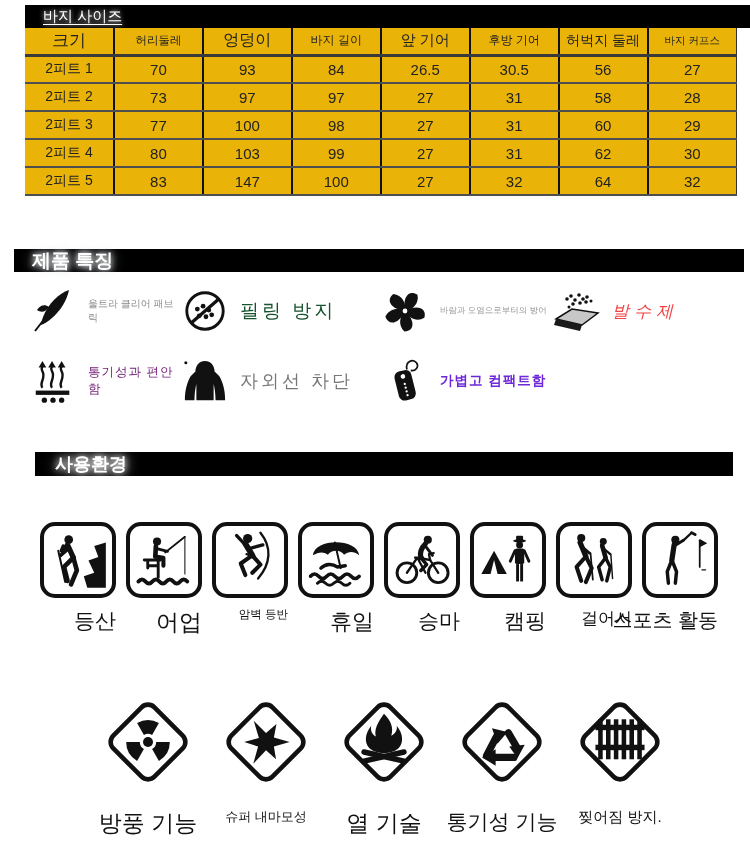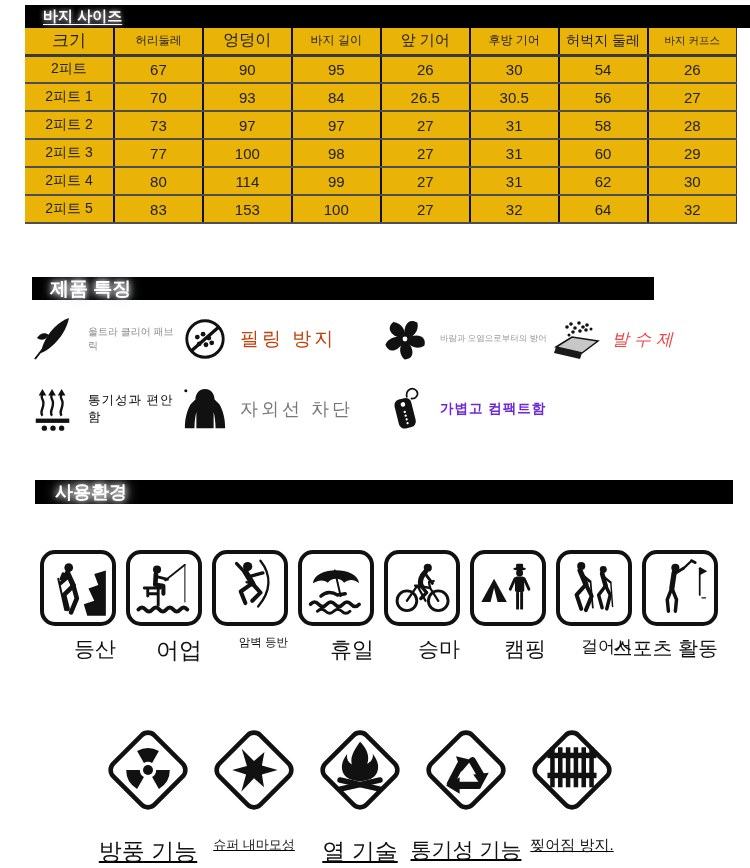--- a/index.html
+++ b/index.html
@@ -1,56 +1,56 @@
 <!DOCTYPE html>
 <html><head>
 <meta charset="utf-8">
 <style>
   * { margin:0; padding:0; box-sizing:border-box; }
   html,body { width:750px; height:868px; background:#fff; font-family:"Liberation Sans", sans-serif; overflow:hidden; }
 
   
   .bar { background:#000; color:#fff; display:flex; align-items:center; }
   .bar1 { margin:5px 0 0 25px; width:725px; height:23px; }
-  .bar1 span { font-size:15px; font-weight:bold; margin-left:18px; text-decoration:underline; text-underline-offset:3px; text-shadow:0 0 5px #fff; }
-  .bar2 { margin:53px 0 0 32px; width:622px; height:23px;text-align:right; }
+  .bar1 span { font-size:15px; font-weight:normal; margin-left:18px; text-decoration:underline; text-underline-offset:3px; text-shadow:0 0 5px #fff; }
+  .bar2 { margin:53px 0 0 14px; width:730px; height:23px;text-align:right; }
   .bar2 span { font-size:19px; font-weight:bold; margin-left:18px; text-shadow:0 0 6px #fff,0 0 12px #cfd6de; }
   .bar3 { margin:38px 0 0 35px; width:698px; height:24px; }
   .bar3 span { font-size:18px; font-weight:bold; margin-left:20px; text-shadow:0 0 7px #fff,0 0 14px #fff; }
 
   
   table.size { border-collapse:collapse; margin-left:25px; width:712px; table-layout:fixed; }
   .size th, .size td { border-left:2px solid #111; border-bottom:2.5px solid #4e4e4e; text-align:center; vertical-align:middle; height:28px; color:#222; background:#eab308; }
   .size th:first-child, .size td:first-child { border-left:none; }
   .size th:last-child, .size td:last-child { border-right:1.5px solid #333; }
   .size thead th { border-bottom:3px solid #3a3a3a; font-weight:normal; height:27px; }
   .size td { font-size:15px; }
   .size td.rl { font-size:14px; }
   .hz1{font-size:17px;} .hz2{font-size:11.5px;} .hz3{font-size:16px;} .hz4{font-size:12px;}
   .hz5{font-size:15px;} .hz6{font-size:12px;} .hz7{font-size:14px;} .hz8{font-size:10.5px;}
 
   
   .features { margin:6px 0 0 28px; width:717px; display:grid; grid-template-columns:152px 200px 172px 190px; grid-auto-rows:66px; row-gap:4px; }
   .feat { display:flex; align-items:center; gap:10px; }
   .feat .fic { width:50px; flex:0 0 50px; display:flex; justify-content:center; }
   .f1{font-size:10px;color:#8a8a8a;} .f2{font-size:11px;color:#8a8a8a;}
-  .f3{font-size:19px;color:#c2410c;letter-spacing:3px;} .f4{font-size:8.5px;color:#999;}
-  .f5{font-size:17px;color:#ef4444;letter-spacing:5px;font-style:italic;} .f6{font-size:12.5px;color:#000000;letter-spacing:1px;}
+  .f3{font-size:19px;color:#14532d;letter-spacing:3px;} .f4{font-size:8.5px;color:#999;}
+  .f5{font-size:17px;color:#ef4444;letter-spacing:5px;font-style:italic;} .f6{font-size:12.5px;color:#701a75;letter-spacing:1px;}
   .f7{font-size:18px;color:#777;letter-spacing:3px;} .f8{font-size:13.5px;color:#6d28d9;font-weight:bold;letter-spacing:1px;}
 
   
   .activities { margin:46px 0 0 40px; display:flex; gap:10px; }
   .act { width:76px; display:flex; flex-direction:column; align-items:flex-end; }
   .actbox { width:76px; height:76px; border:4.5px solid #111; border-radius:15px; display:flex; align-items:center; justify-content:center; background:#fff; }
   .act .alabel { margin-top:9px; color:#111; white-space:nowrap; }
   .a1{font-size:21px;} .a2{font-size:23px;} .a3{font-size:11.5px;} .a4{font-size:22px;}
   .a5{font-size:21px;} .a6{font-size:21px;} .a7{font-size:17px;} .a8{font-size:20px;}
 
   
-  .badges { margin:54px 0 0 96px; display:flex; gap:2px;text-decoration:underline; }
+  .badges { margin:54px 0 0 96px; display:flex; gap:14px; }
   .badge { width:104px; display:flex; flex-direction:column; align-items:center; }
   .badge .blabel { margin-top:12px; color:#111; white-space:nowrap; }
   .b1{font-size:23px;} .b2{font-size:13px;} .b3{font-size:23px;} .b4{font-size:21px;} .b5{font-size:15px;}
 </style>
 </head>
 <body>
 
 <div>
 
   <div class="bar bar1">
@@ -65,30 +65,20 @@
         <th class="hz3">엉덩이</th>
         <th class="hz4">바지 길이</th>
         <th class="hz5">앞 기어</th>
         <th class="hz6">후방 기어</th>
         <th class="hz7">허벅지 둘레</th>
         <th class="hz8">바지 커프스</th>
       </tr>
     </thead>
     <tbody>
       <tr>
-        <td class="rl">2피트</td>
-        <td>67</td>
-        <td>90</td>
-        <td>95</td>
-        <td>26</td>
-        <td>30</td>
-        <td>54</td>
-        <td>26</td>
-      </tr>
-      <tr>
         <td class="rl">2피트 1</td>
         <td>70</td>
         <td>93</td>
         <td>84</td>
         <td>26.5</td>
         <td>30.5</td>
         <td>56</td>
         <td>27</td>
       </tr>
       <tr>
@@ -107,31 +97,31 @@
         <td>100</td>
         <td>98</td>
         <td>27</td>
         <td>31</td>
         <td>60</td>
         <td>29</td>
       </tr>
       <tr>
         <td class="rl">2피트 4</td>
         <td>80</td>
-        <td>114</td>
+        <td>103</td>
         <td>99</td>
         <td>27</td>
         <td>31</td>
         <td>62</td>
         <td>30</td>
       </tr>
       <tr>
         <td class="rl">2피트 5</td>
         <td>83</td>
-        <td>153</td>
+        <td>147</td>
         <td>100</td>
         <td>27</td>
         <td>32</td>
         <td>64</td>
         <td>32</td>
       </tr>
     </tbody>
   </table>
 
   <div class="bar bar2">

